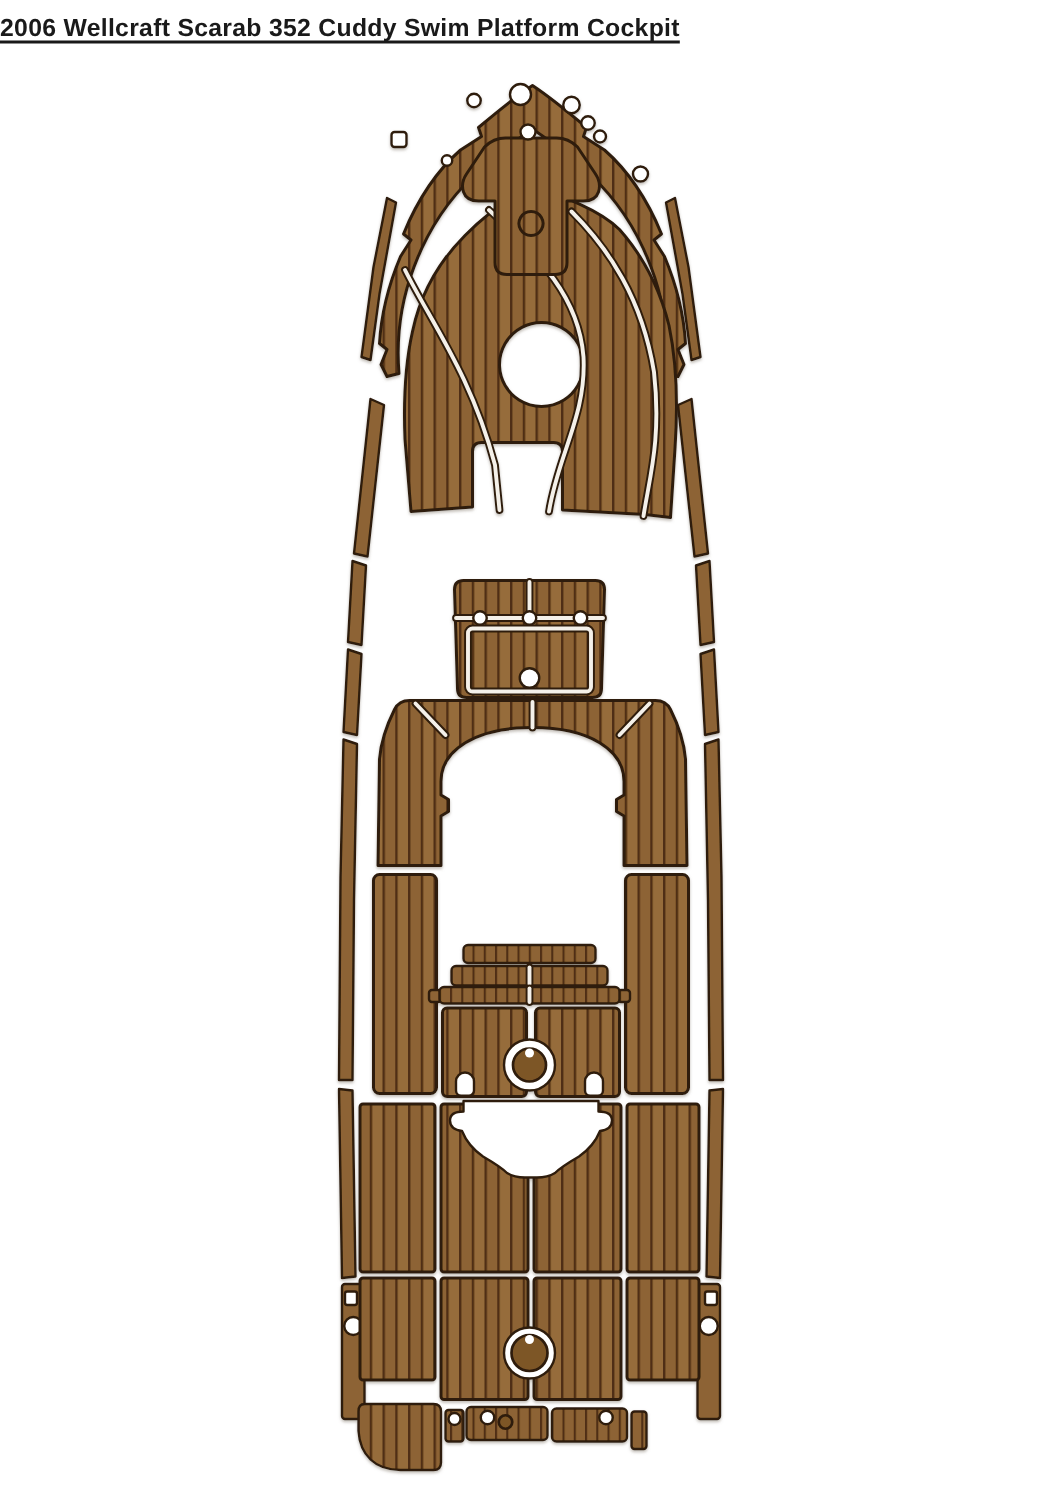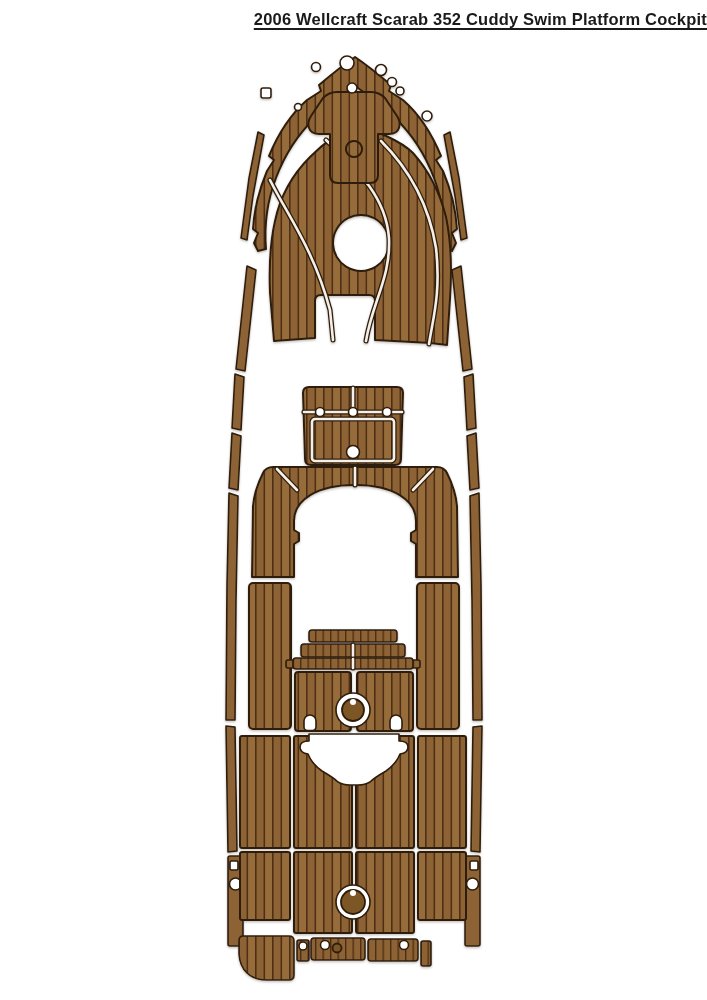--- a/index.html
+++ b/index.html
@@ -2,21 +2,21 @@
 <html style="--background: #ffffff; --plank: #8d6434; --plank_alt: #966c3a; --groove: #4f2e13; --edge: #2f1d0a; --gap: #f4f0e9; --hub: #7d5627; --title: #1a1a1a;"><head>
 <meta charset="utf-8">
 <style>
   :root{
     --background:#ffffff; --plank:#8d6434; --plank_alt:#966c3a; --groove:#4f2e13;
     --edge:#2f1d0a; --gap:#f4f0e9; --hub:#7d5627; --title:#1a1a1a;
   }
   html,body{margin:0;padding:0;background:var(--background);}
   #canvas{position:relative;width:707px;height:1000px;background:var(--background);
     font-family:"Liberation Sans",sans-serif;overflow:hidden;margin:0 auto;}
-  #title-bar{position:absolute;top:10px;left:0;width:707px;text-align:right;}
+  #title-bar{position:absolute;top:10px;left:0;width:707px;text-align:left;}
   #title-bar h1{display:inline-block;margin:0;font-size:16.5px;font-weight:bold;color:var(--title);
     letter-spacing:0.2px;text-decoration:underline;text-underline-offset:3px;text-decoration-thickness:1.5px;}
   svg{position:absolute;left:0;top:0;}
   .pc{stroke:var(--edge,#2f1d0a);stroke-width:2;stroke-linejoin:round;}
   .pc-thin{stroke:var(--edge,#2f1d0a);stroke-width:1.6;stroke-linejoin:round;}
   .cut{fill:#ffffff;stroke:var(--edge,#2f1d0a);stroke-width:1.6;}
   .seam-d{fill:none;stroke:var(--edge,#2f1d0a);stroke-width:5.2;stroke-linecap:round;}
   .seam-l{fill:none;stroke:var(--gap,#f4f0e9);stroke-width:2.6;stroke-linecap:round;}
   .hub{fill:var(--hub,#7d5627);stroke:var(--edge,#2f1d0a);stroke-width:1.8;}
 </style>

